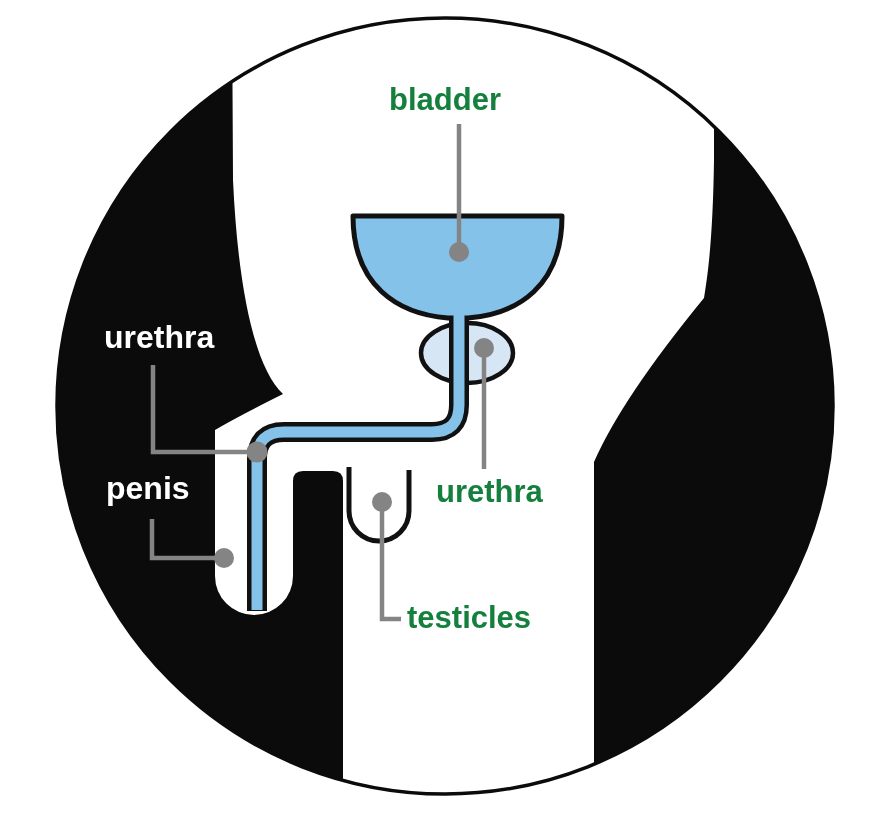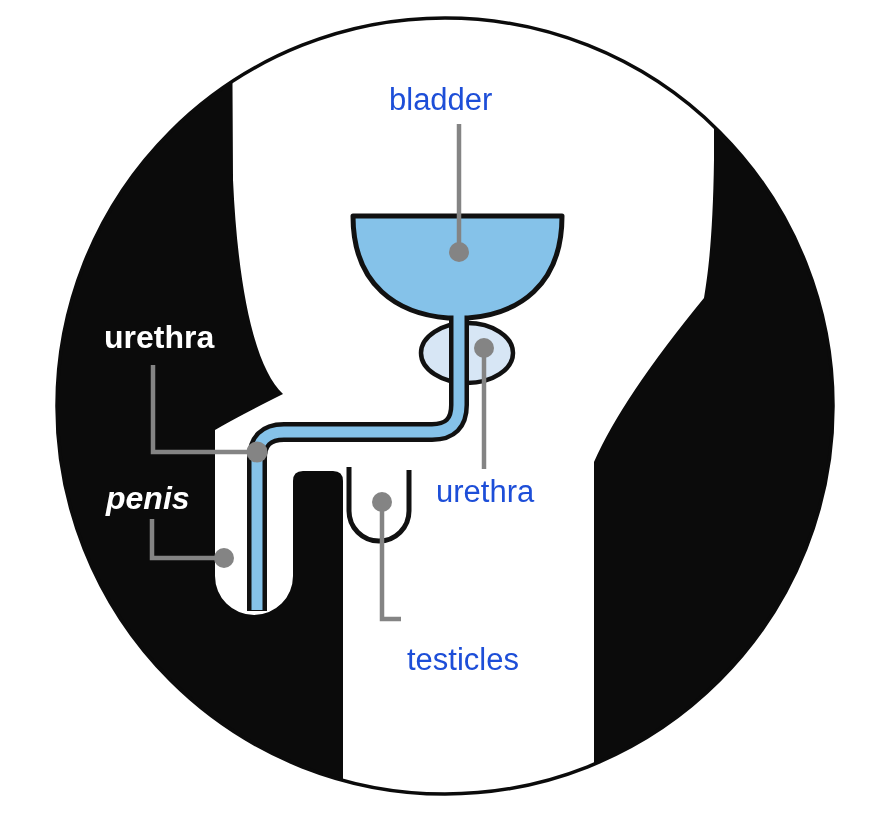--- a/index.html
+++ b/index.html
@@ -13,23 +13,23 @@
   }
   .stage svg { position: absolute; left: 0; top: 0; }
   .label {
     position: absolute;
     white-space: nowrap;
     line-height: 1;
     letter-spacing: 0px;
     user-select: none;
   }
   .label.dark {
-    color: #1d4ed8;
+    color: #15803d;
     font-size: 31px;
-    font-weight: 400;
+    font-weight: 700;
   }
   .label.light {
     color: #ffffff;
     font-size: 32px;
     font-weight: 700;
   }
 </style>
 </head>
 <body>
 
@@ -105,17 +105,17 @@
       <circle cx="382" cy="502" r="10" fill="#848484"></circle>
     </g>
   </svg>
 
   <div class="label dark" style="left:389px; top:84px;">bladder</div>
 
   <div class="label light" style="left:104px; top:321px;">urethra</div>
 
   <div class="label dark" style="left:436px; top:476px;">urethra</div>
 
-  <div class="label light" style="left:106px; top:482px;font-style:italic;">penis</div>
+  <div class="label light" style="left:106px; top:472px;">penis</div>
 
-  <div class="label dark" style="left:407px; top:602px;margin-top:42px;">testicles</div>
+  <div class="label dark" style="left:407px; top:602px;">testicles</div>
 
 </div>
 
 </body></html>

